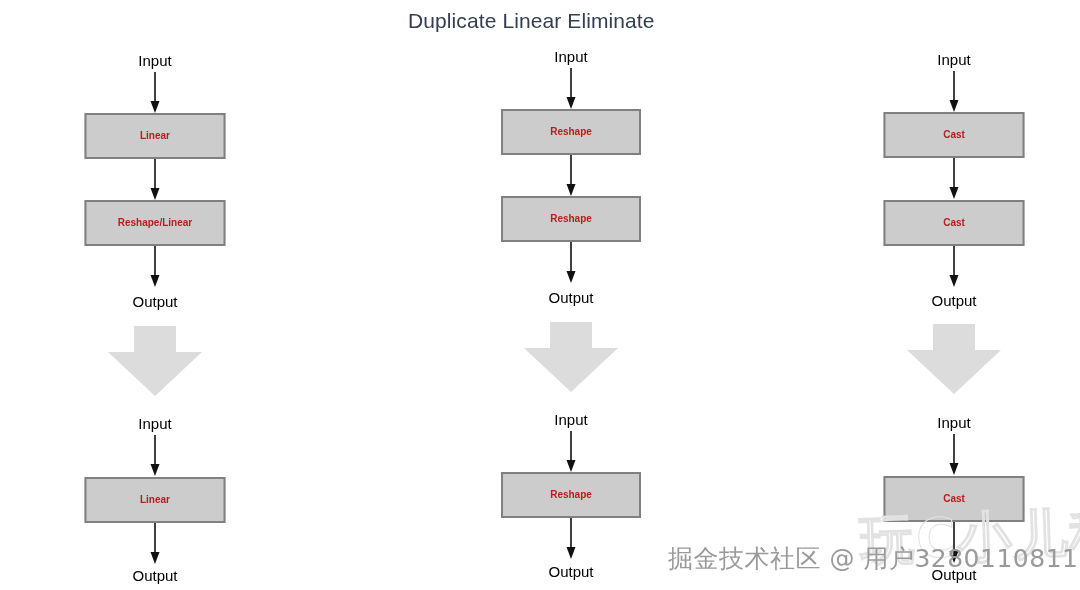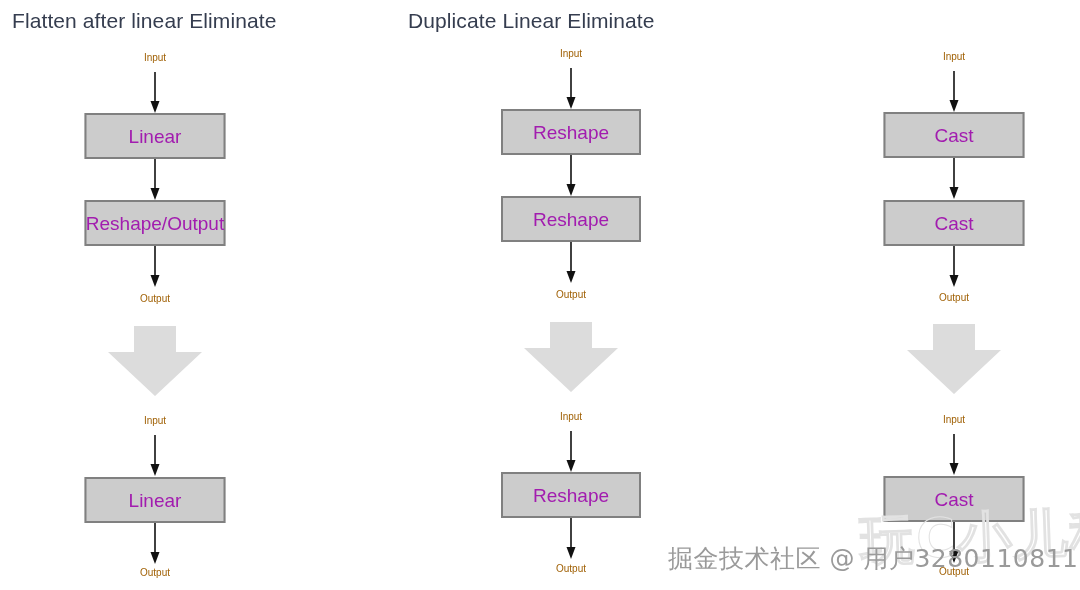--- a/index.html
+++ b/index.html
@@ -44,43 +44,44 @@
     white-space: nowrap;
     font-family: "Liberation Sans", "DejaVu Sans", sans-serif;
   }
   .col-1 .panel-title { left: 12px; }
   .col-2 .panel-title { left: 18px; }
   .col-3 .panel-title { left: 30px; }
 
   
   .io-label {
     position: absolute;
-    font-size: 10px;
-    color: #a16207;
+    font-size: 15px;
+    color: #000000;
     white-space: nowrap;
     transform: translateX(-50%);
     font-family: "Liberation Sans", "DejaVu Sans", sans-serif;
   }
 
   .op-box {
     position: absolute;
     box-sizing: border-box;
     background: #cccccc;
     border: 2px solid #808080;
     display: flex;
     align-items: center;
     justify-content: center;
     transform: translateX(-50%);
   }
   .op-box-label {
-    font-size: 19px;
-    color: #a21caf;
+    font-size: 10px;
+    color: #b91c1c;
     white-space: nowrap;
     line-height: 1;
     font-family: "Liberation Sans", "DejaVu Sans", sans-serif;
+    font-weight: bold;
   }
 
   
   .conn {
     position: absolute;
     transform: translateX(-50%);
     overflow: visible;
   }
 
   
@@ -114,40 +115,39 @@
     transform: rotate(-2deg);
   }
 </style>
 </head>
 <body>
 
 <div class="canvas">
 
   <div class="column col-1">
 
-    <div class="panel-title">Flatten after linear Eliminate</div>
 
     <div class="io-label" style="left:155px; top:52px;">Input</div>
 
     <svg class="conn" style="left:155px; top:72px;" width="14" height="42">
       <line x1="7" y1="0" x2="7" y2="32" stroke="#111111" stroke-width="1.6"></line>
       <polygon points="7,41 2.5,29 11.5,29" fill="#111111"></polygon>
     </svg>
 
     <div class="op-box" style="left:155px; top:113px; width:141px; height:46px;">
       <span class="op-box-label">Linear</span>
     </div>
 
     <svg class="conn" style="left:155px; top:159px;" width="14" height="42">
       <line x1="7" y1="0" x2="7" y2="32" stroke="#111111" stroke-width="1.6"></line>
       <polygon points="7,41 2.5,29 11.5,29" fill="#111111"></polygon>
     </svg>
 
     <div class="op-box" style="left:155px; top:200px; width:141px; height:46px;">
-      <span class="op-box-label">Reshape/Output</span>
+      <span class="op-box-label">Reshape/Linear</span>
     </div>
 
     <svg class="conn" style="left:155px; top:246px;" width="14" height="42">
       <line x1="7" y1="0" x2="7" y2="32" stroke="#111111" stroke-width="1.6"></line>
       <polygon points="7,41 2.5,29 11.5,29" fill="#111111"></polygon>
     </svg>
 
     <div class="io-label" style="left:155px; top:293px;">Output</div>
 
     <svg class="block-arrow" style="left:155px; top:326px;" width="94" height="70" viewBox="0 0 94 70">

